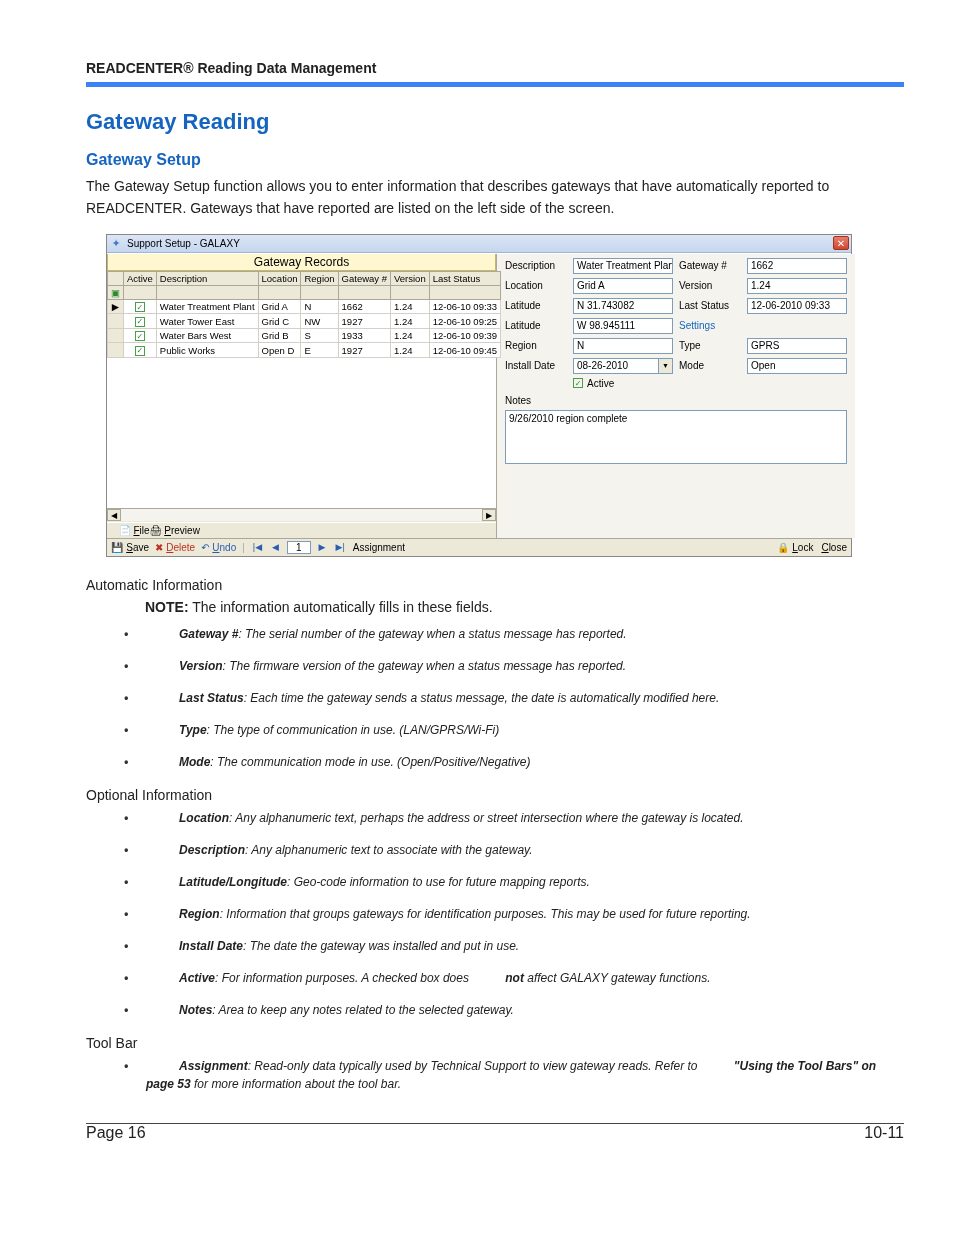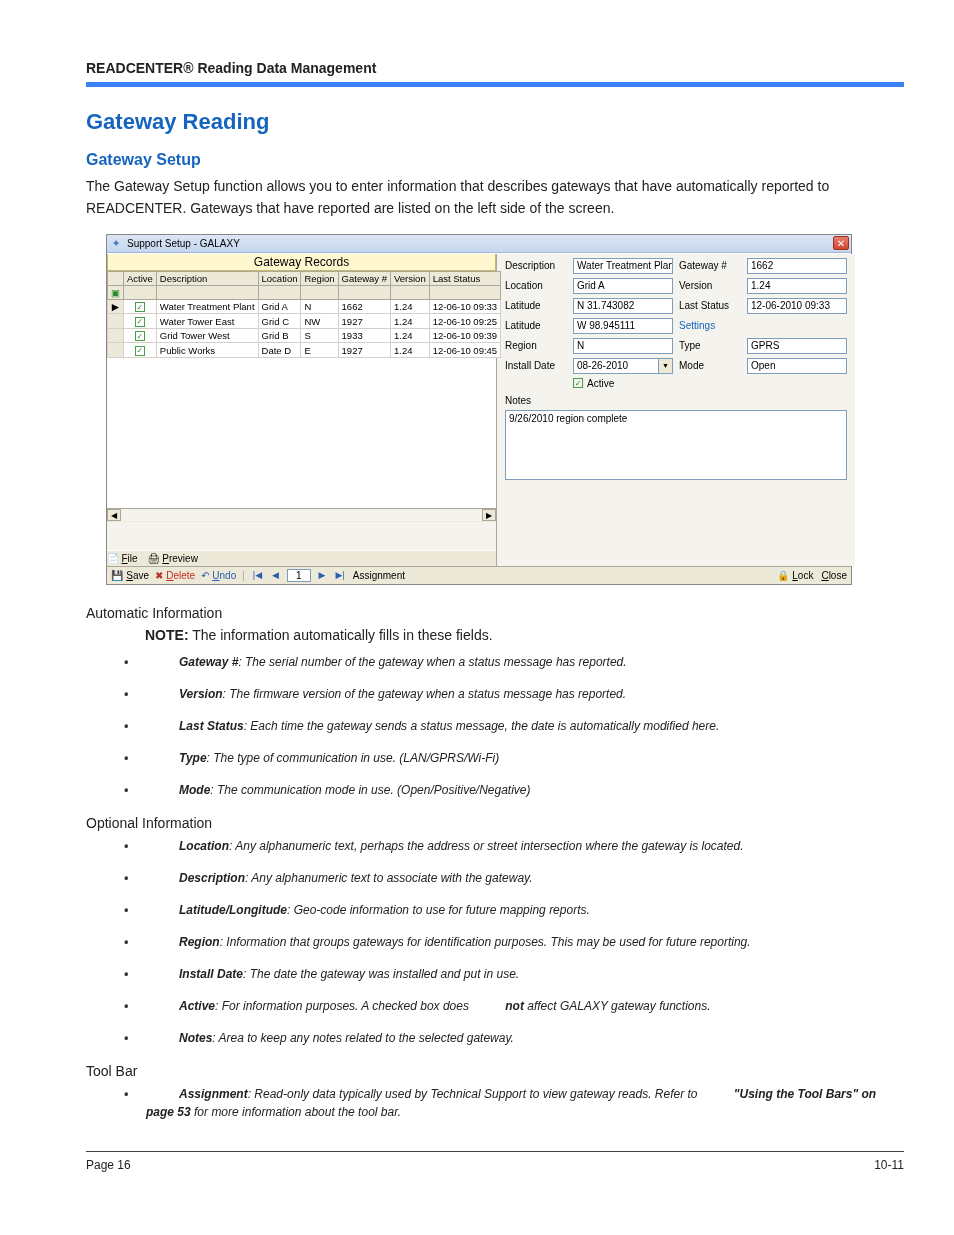--- a/index.html
+++ b/index.html
@@ -122,22 +122,22 @@
     height: 14px;
     background: #ece9d8;
     border-top: 1px solid #aca899;
     display:flex; align-items:center;
   }
   .hscroll .arrow { width:14px; height:12px; border:1px solid #aca899; background:#ece9d8; cursor:pointer; display:flex;align-items:center;justify-content:center;font-size:8px;}
   .hscroll .track { flex:1; height:12px; background:#f4f3ee; }
   .file-bar {
     background:#ece9d8;
     border-top:1px solid #fff;
-    padding: 2px 0;
-    display:flex; gap:10px;margin-top:28px;
+    padding: 2px 12px;
+    display:flex; 
   }
   .file-bar span { cursor:pointer; }
   .file-bar .ico { font-size:10px; margin-right:2px; }
   .right-pane {
     flex: 1;
     padding: 4px 8px;
     display: grid;
     grid-template-columns: 62px 100px 62px 100px;
     grid-auto-rows: min-content;
     gap: 4px 6px;
@@ -159,21 +159,21 @@
     width:14px; border:1px solid #7f9db9; border-left:none;
     background:#ece9d8; display:flex;align-items:center;justify-content:center;
     font-size:7px; cursor:pointer;
   }
   .settings-legend { color:#1565c0; font-size:10px; }
   .active-check { display:flex; align-items:center; gap:4px; }
   .notes-area {
     grid-column: 1 / span 4;
     background:#fff;
     border: 1px solid #7f9db9;
-    height: 70px;
+    height: 54px;
     padding: 2px 3px;
     font-size:10px;
   }
   .bottom-bar {
     background:#ece9d8;
     border-top:1px solid #aca899;
     padding: 2px 4px;
     display:flex;
     align-items:center;
     gap: 6px;
@@ -204,24 +204,23 @@
   ul.def-list li::before {
     content: "•";
     position: absolute;
     left: 0;
     color: #333;
     font-weight: bold;
   }
   .footer {
     border-top: 1px solid #444;
     margin-top: 30px;
-    padding-top: 6px;
     display:flex;
     justify-content:space-between;
-    font-size: 12px;
+    font-size: 16px;
   }
   b { font-weight:700;padding-left:33px; }
   .u { text-decoration: underline; }
 </style>
 </head>
 <body>
 
 <div class="page">
   <div class="header-line">READCENTER® Reading Data Management</div>
 
@@ -279,32 +278,32 @@
                   <td>Water Tower East</td>
                   <td>Grid C</td>
                   <td>NW</td>
                   <td>1927</td>
                   <td>1.24</td>
                   <td>12-06-10 09:25</td>
                 </tr>
                 <tr>
                   <td class="rowhead"></td>
                   <td style="text-align:center;"><span class="chk">✓</span></td>
-                  <td>Grid Tower West</td>
+                  <td>Water Bars West</td>
                   <td>Grid B</td>
                   <td>S</td>
                   <td>1933</td>
                   <td>1.24</td>
                   <td>12-06-10 09:39</td>
                 </tr>
                 <tr>
                   <td class="rowhead"></td>
                   <td style="text-align:center;"><span class="chk">✓</span></td>
                   <td>Public Works</td>
-                  <td>Date D</td>
+                  <td>Open D</td>
                   <td>E</td>
                   <td>1927</td>
                   <td>1.24</td>
                   <td>12-06-10 09:45</td>
                 </tr>
               </tbody>
           </table>
           <div style="height:150px; background:#fff;"></div>
         </div>
         <div class="hscroll">

